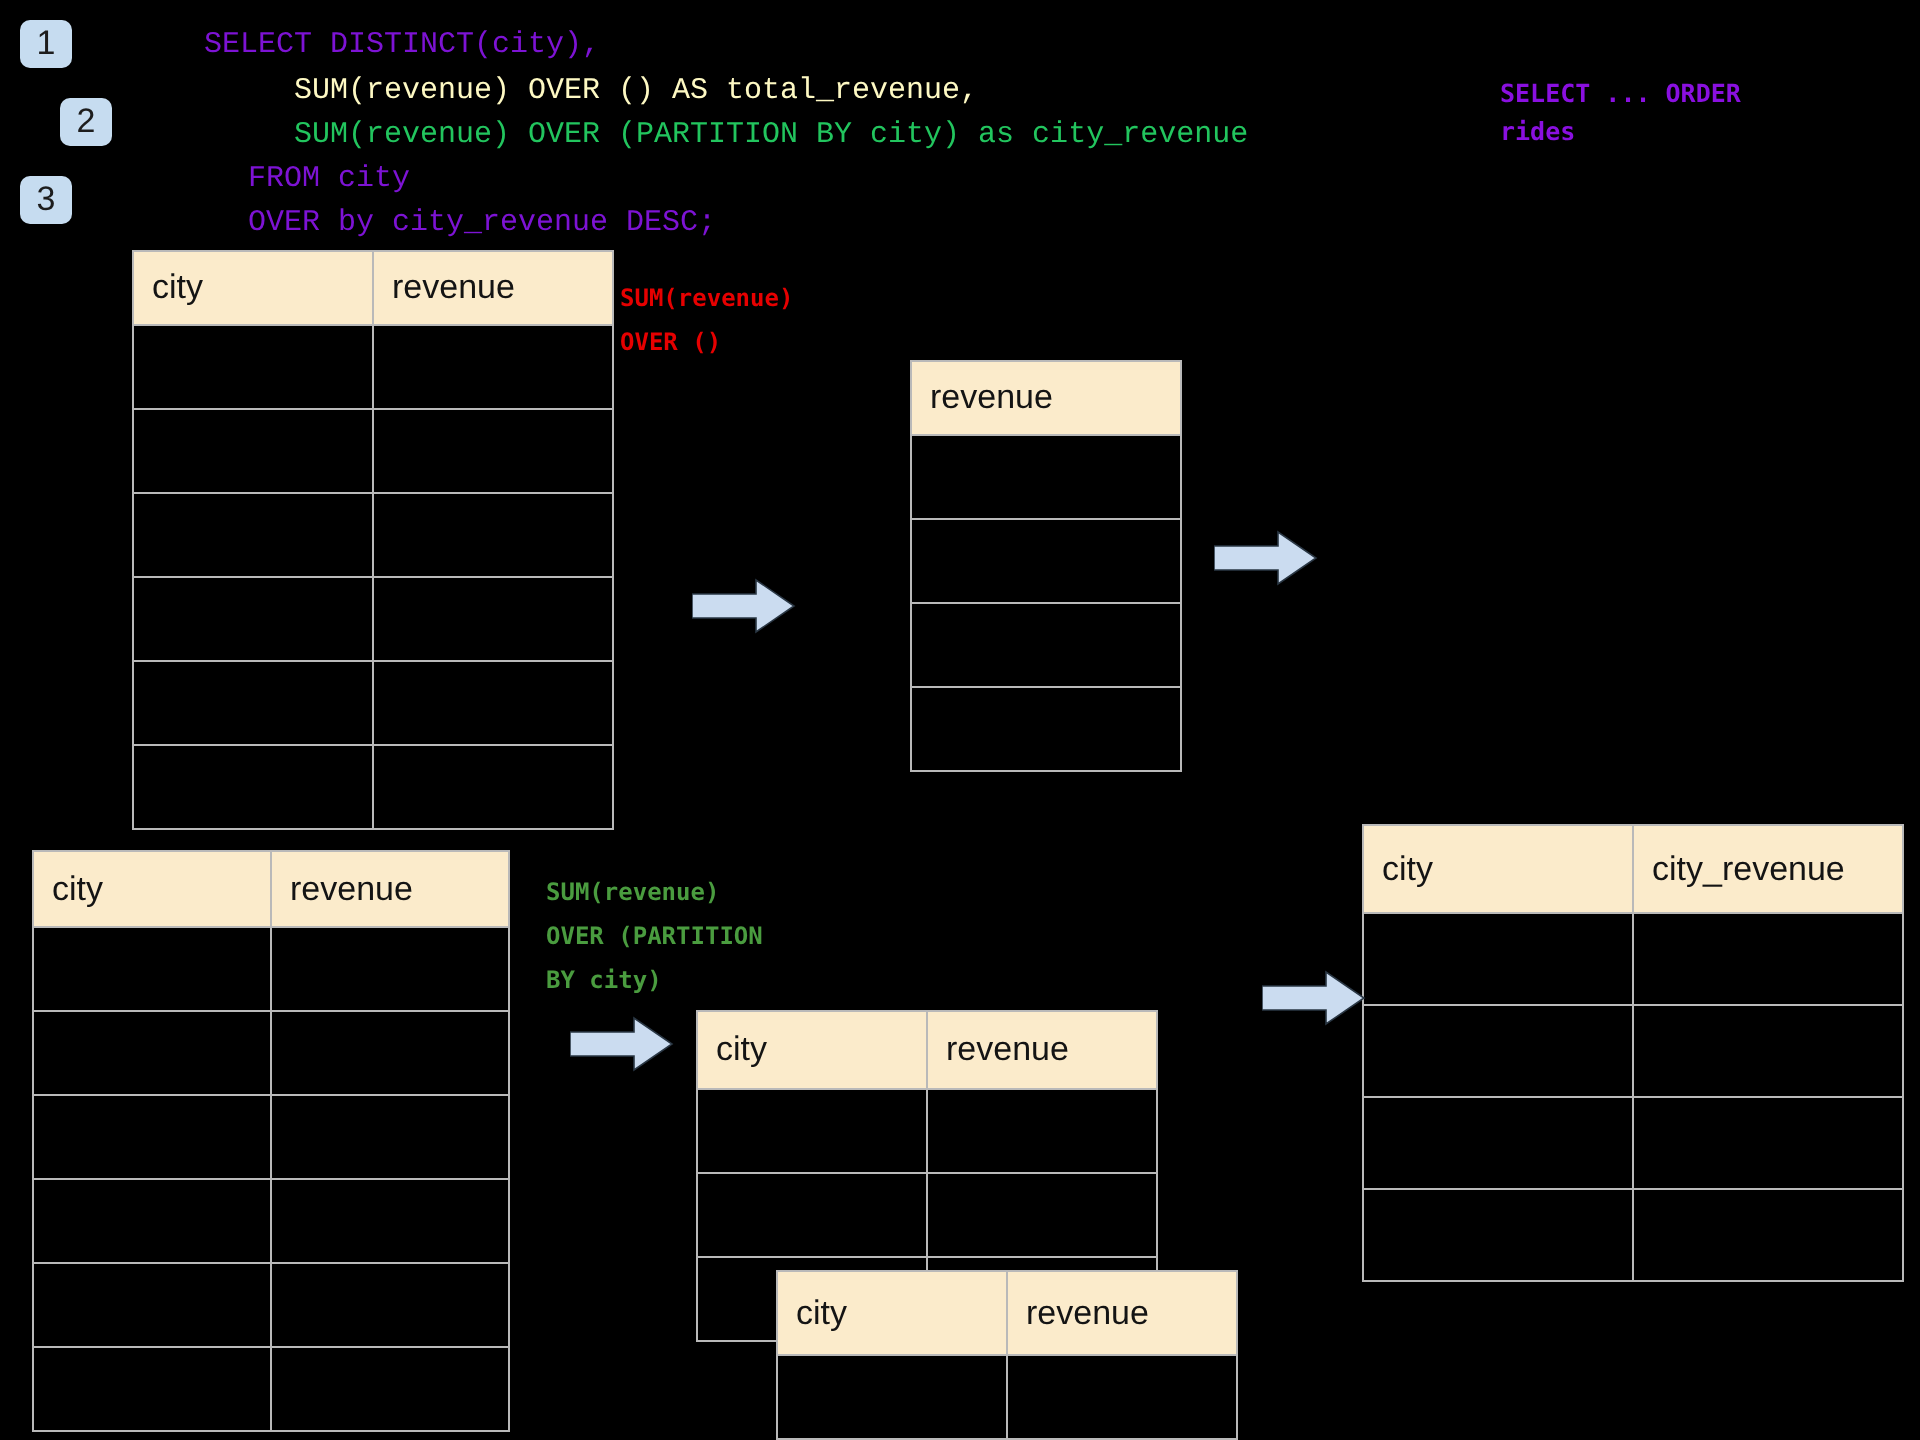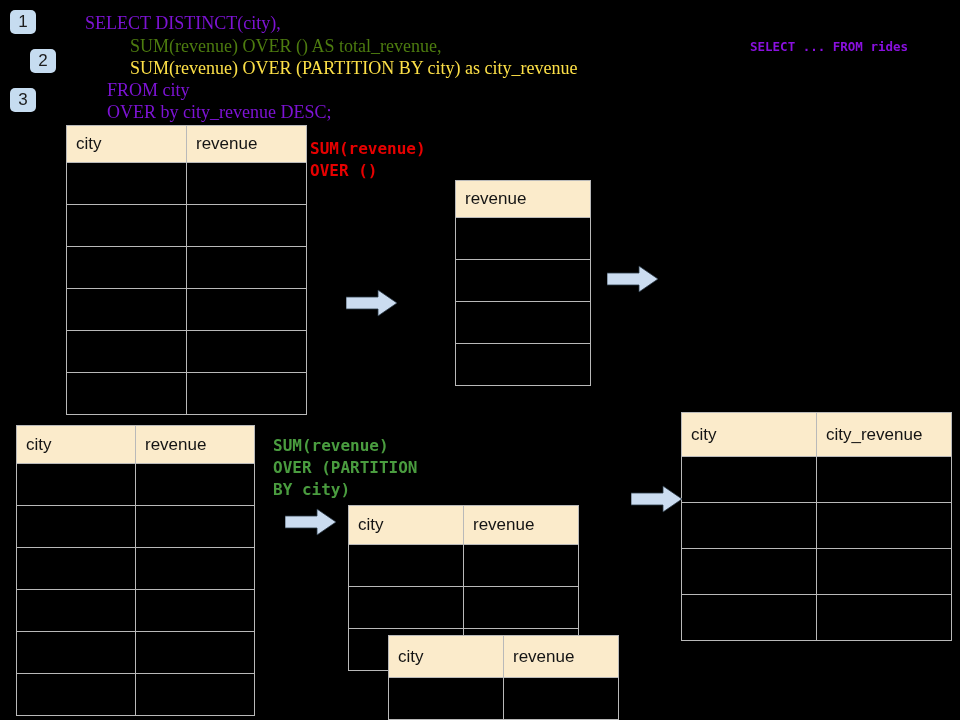--- a/index.html
+++ b/index.html
@@ -28,48 +28,49 @@
     width: 26px;
     height: 24px;
   }
   #badge-1 { left: 10px; top: 10px; }
   #badge-2 { left: 30px; top: 49px; }
   #badge-3 { left: 10px; top: 88px; }
 
   
   .sql {
     position: absolute;
-    font-family: Liberation Serif, serif;
-    font-size: 18px;
+    font-family: Liberation Mono, monospace;
+    font-size: 15px;
     line-height: 22px;
     white-space: pre;
     letter-spacing: 0px;
+    margin-left: 17px;
   }
   #sql-line-1 { left: 85px; top: 12px;  color: #7d13d4; }
-  #sql-line-2 { left: 130px; top: 35px; color: #4d7c0f; }
-  #sql-line-3 { left: 130px; top: 57px; color: #fde047; }
+  #sql-line-2 { left: 130px; top: 35px; color: #fef9c3; }
+  #sql-line-3 { left: 130px; top: 57px; color: #22c55e; }
   #sql-line-4 { left: 107px; top: 79px; color: #7d13d4; }
   #sql-line-5 { left: 107px; top: 101px; color: #7d13d4; }
 
   #sql-note-right {
     position: absolute;
     left: 750px; top: 37px;
     width: 165px;
     color: #8a10e0;
     font-family: "DejaVu Sans Mono", monospace;
     font-size: 12.5px;
     line-height: 19px;
     font-weight: bold;
   }
 
   
   .annot {
     position: absolute;
     font-family: "DejaVu Sans Mono", monospace;
-    font-size: 16px;
+    font-size: 12px;
     line-height: 22px;
     white-space: pre-line;
     font-weight: bold;
   }
   #annot-total { left: 310px; top: 138px; color: #e60000; }
   #annot-partition { left: 273px; top: 435px; color: #4a9c3f; }
 
   
   .tbl {
     position: absolute;
@@ -150,21 +151,21 @@
 <div class="badge" id="badge-1">1</div>
 <div class="badge" id="badge-2">2</div>
 <div class="badge" id="badge-3">3</div>
 
 <div class="sql" id="sql-line-1">SELECT DISTINCT(city),</div>
 <div class="sql" id="sql-line-2">SUM(revenue) OVER () AS total_revenue,</div>
 <div class="sql" id="sql-line-3">SUM(revenue) OVER (PARTITION BY city) as city_revenue</div>
 <div class="sql" id="sql-line-4">FROM city</div>
 <div class="sql" id="sql-line-5">OVER by city_revenue DESC;</div>
 
-<div id="sql-note-right">SELECT ... FROM rides</div>
+<div id="sql-note-right">SELECT ... ORDER rides</div>
 
 <div class="annot" id="annot-total">SUM(revenue)
 OVER ()</div>
 <div class="annot" id="annot-partition">SUM(revenue)
 OVER (PARTITION
 BY city)</div>
 
 <table class="tbl" id="table-source-1">
   <colgroup>
       <col class="c-city">

